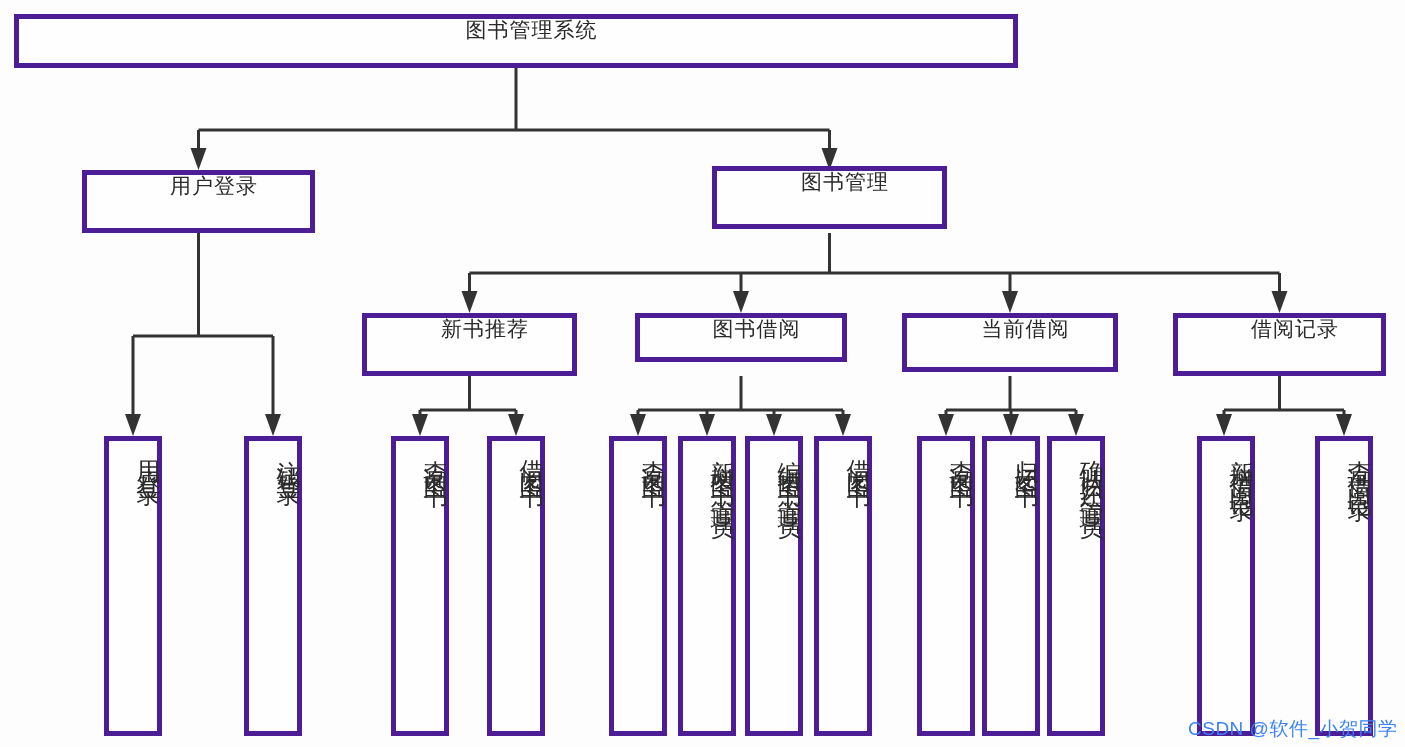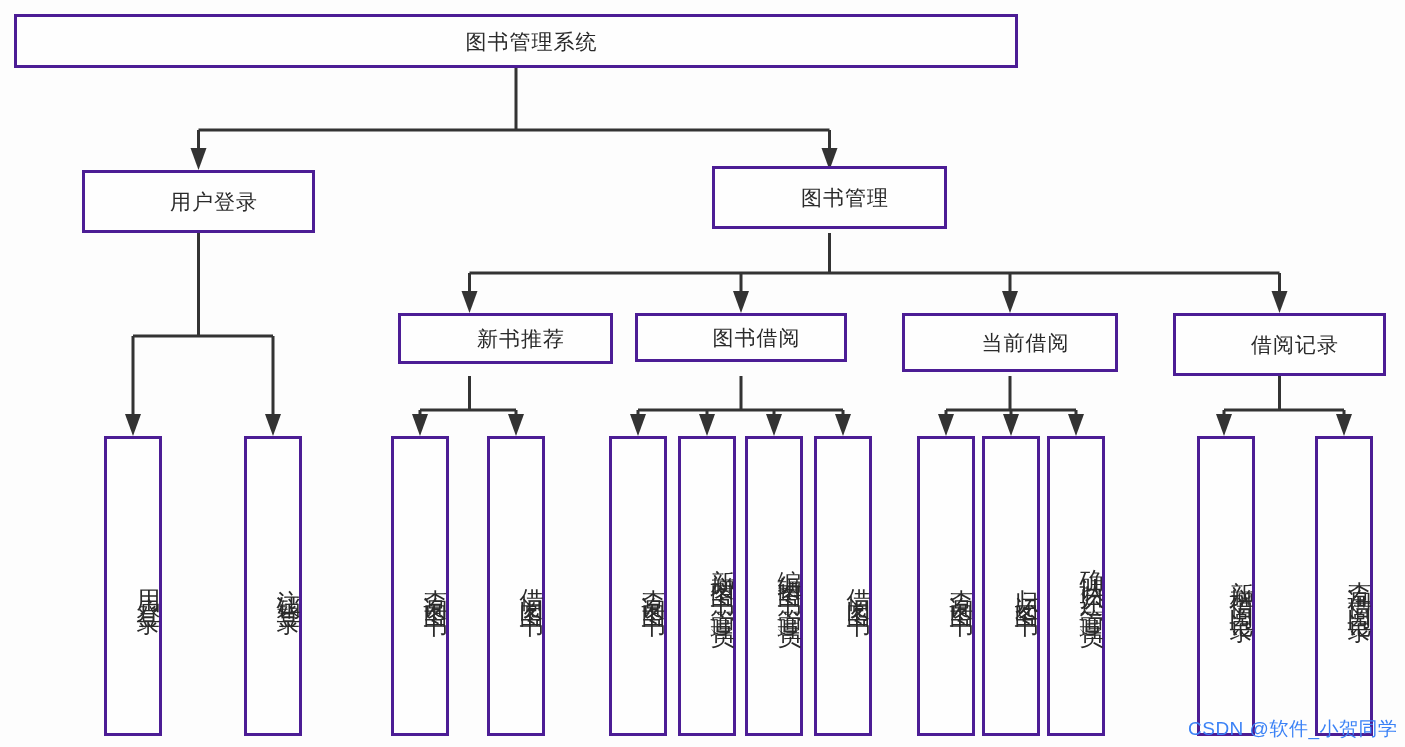--- a/index.html
+++ b/index.html
@@ -19,24 +19,23 @@
   .wires {
     position: absolute;
     left: 0;
     top: 0;
     width: 1405px;
     height: 747px;
   }
   .box {
     position: absolute;
     box-sizing: border-box;
-    border: 3px solid #4c1d95;
+    border: 5px solid #4c1d95;
     background: #fefefe;
     display: flex;
-    align-items: center;
     justify-content: center;
     padding-left: 31px;
   }
   .hlabel {
     font-size: 21px;
     letter-spacing: 1px;
     line-height: 1;
     white-space: nowrap;
   }
   .leaf .vtext {
@@ -125,21 +124,21 @@
     <span class="hlabel">图书管理系统</span>
   </div>
 
   <div class="box" style="left:82px; top:170px; width:233px; height:63px;">
     <span class="hlabel">用户登录</span>
   </div>
   <div class="box" style="left:712px; top:166px; width:235px; height:63px;">
     <span class="hlabel">图书管理</span>
   </div>
 
-  <div class="box" style="left:362px; top:313px; width:215px; height:51px;margin-left:36px;">
+  <div class="box" style="left:362px; top:313px; width:215px; height:63px;">
     <span class="hlabel">新书推荐</span>
   </div>
   <div class="box" style="left:635px; top:313px; width:212px; height:49px;">
     <span class="hlabel">图书借阅</span>
   </div>
   <div class="box" style="left:902px; top:313px; width:216px; height:59px;">
     <span class="hlabel">当前借阅</span>
   </div>
   <div class="box" style="left:1173px; top:313px; width:213px; height:63px;">
     <span class="hlabel">借阅记录</span>

